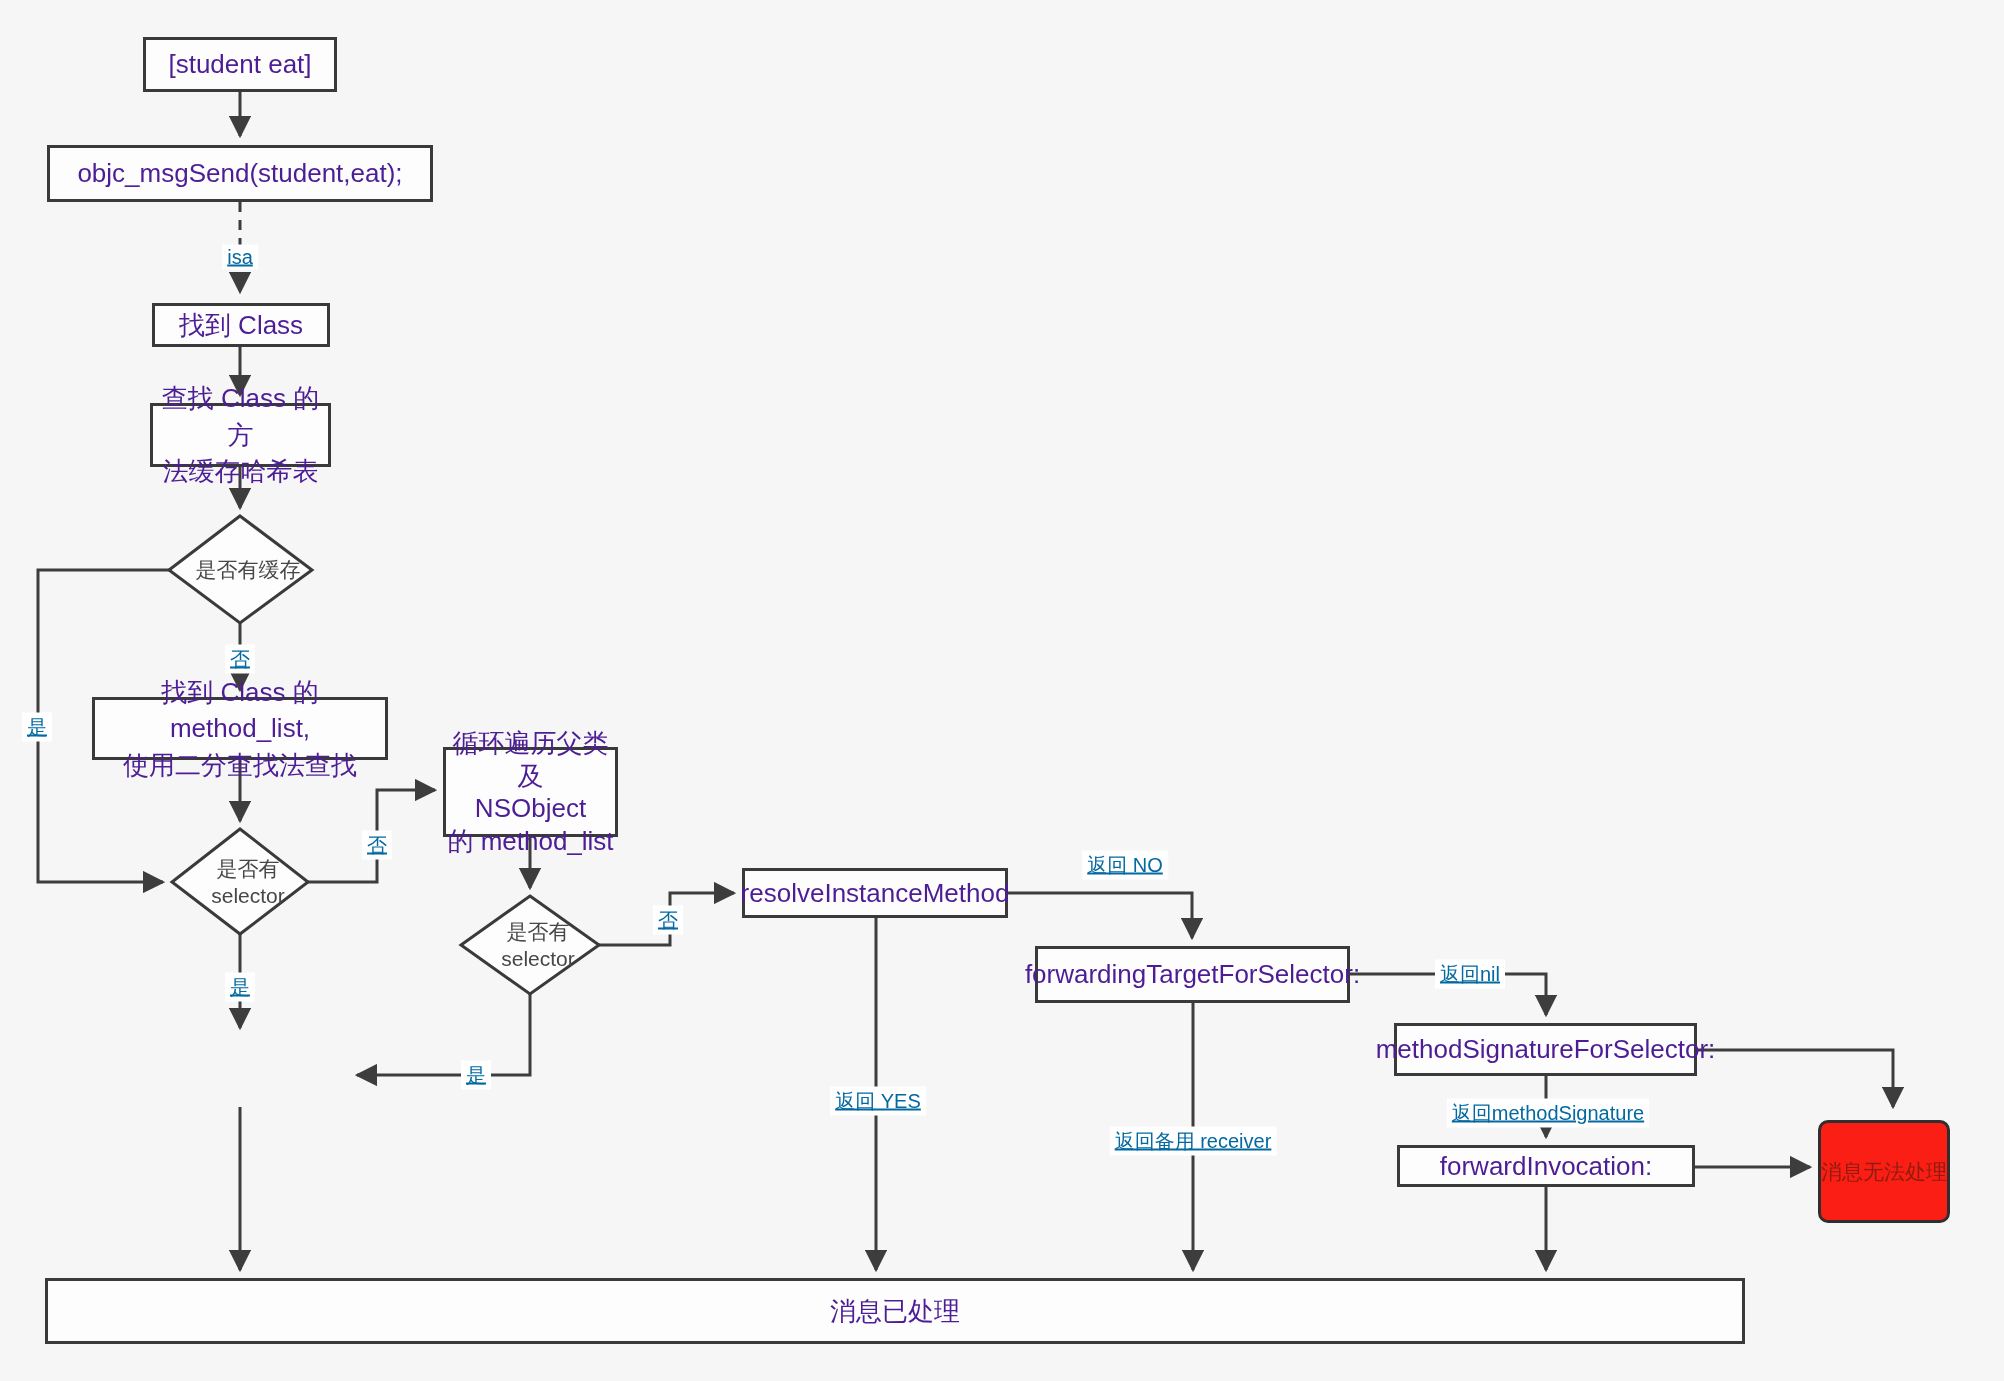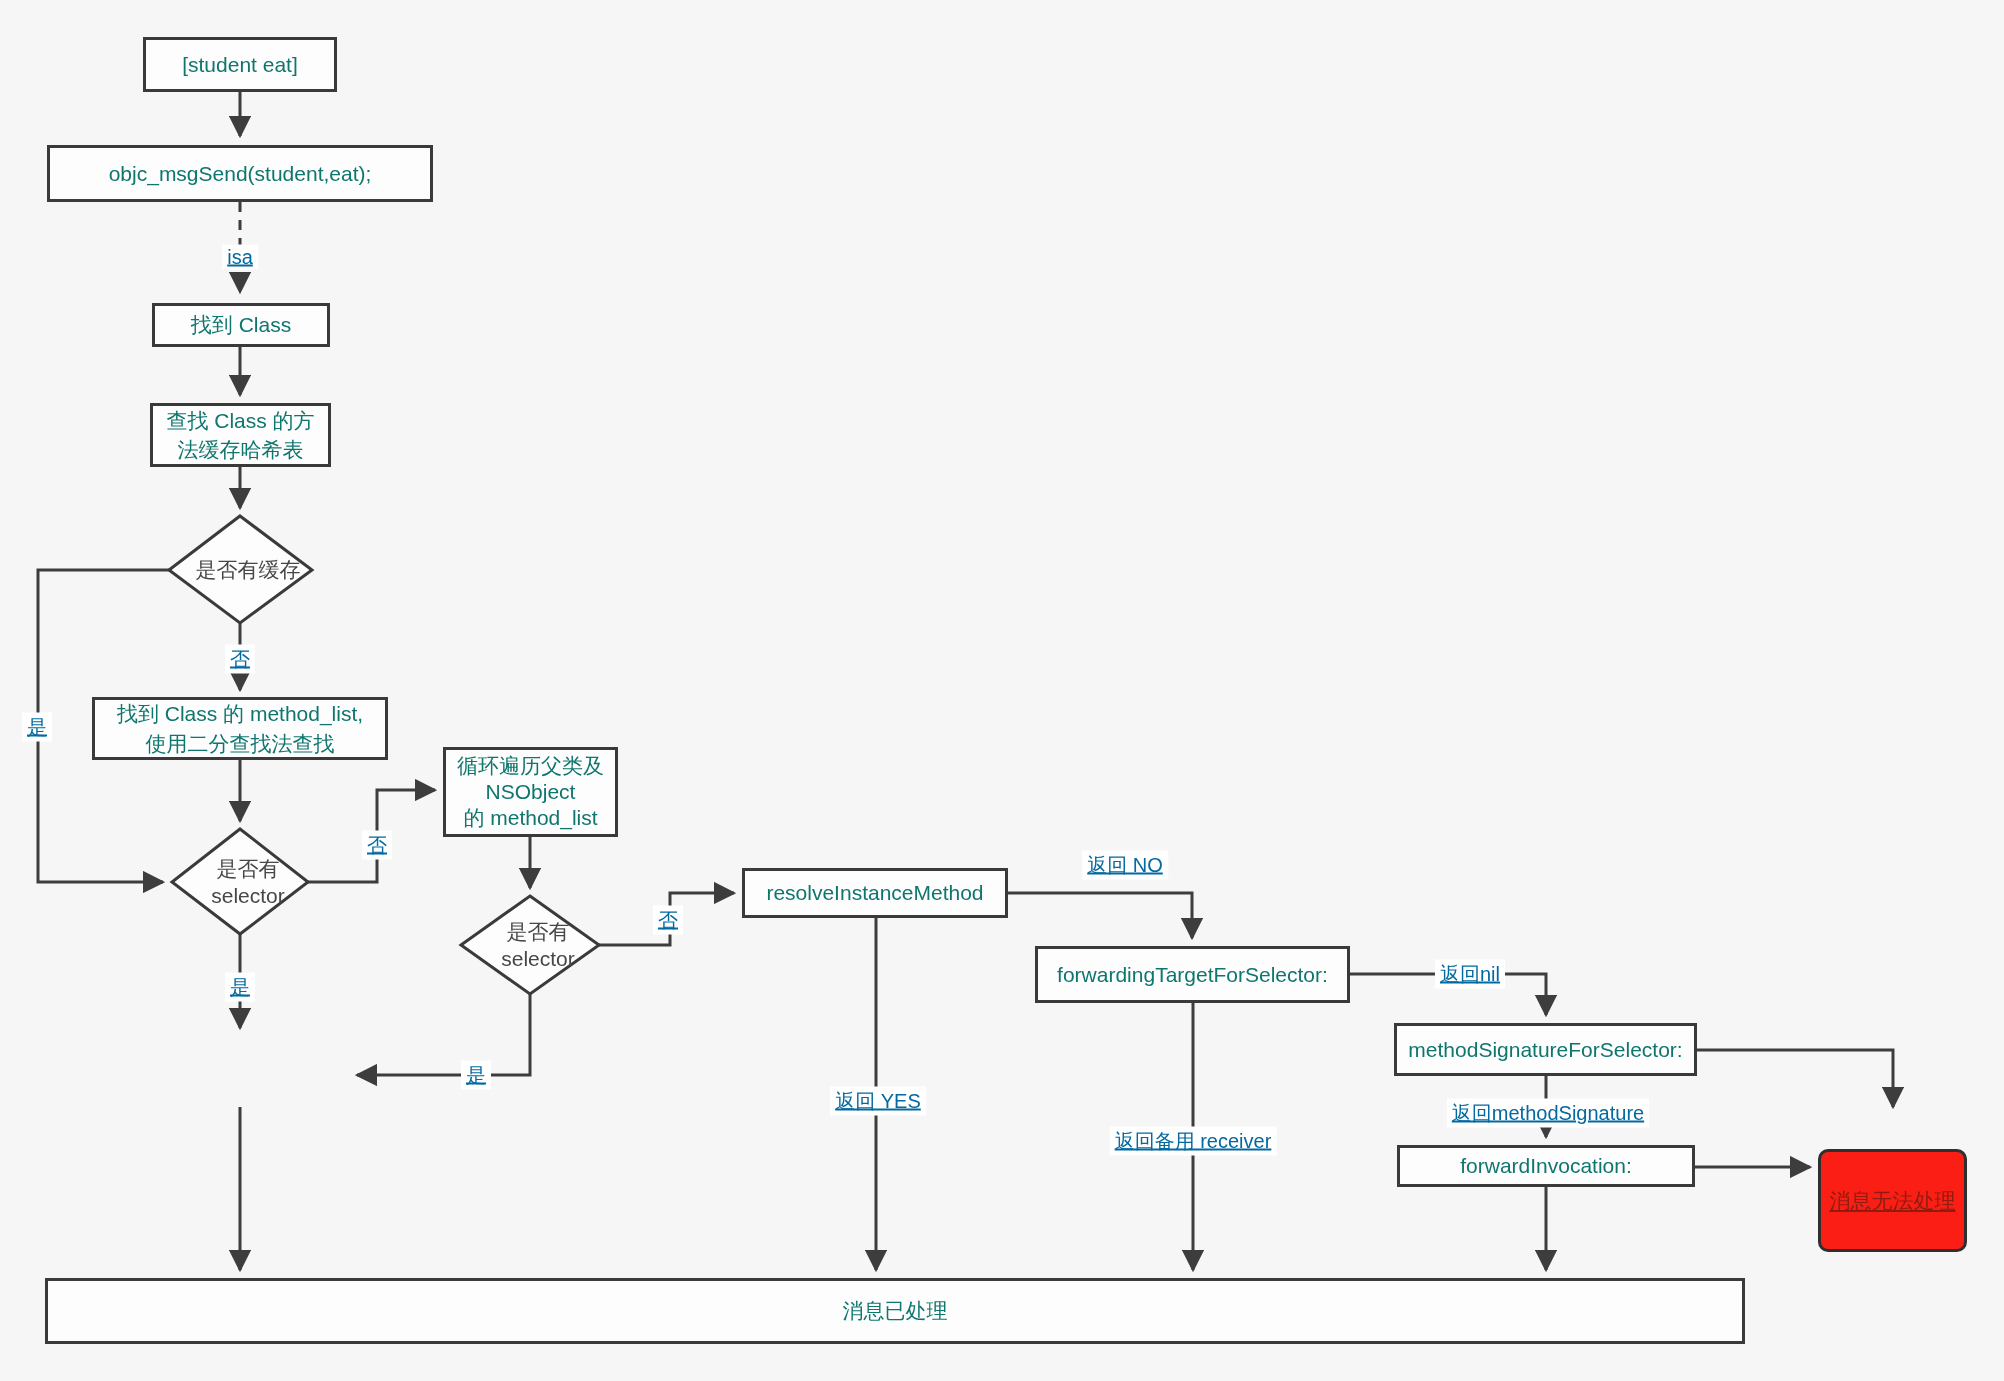--- a/index.html
+++ b/index.html
@@ -18,24 +18,24 @@
   .diamond { fill: #fdfdfd; stroke: #3a3a3a; stroke-width: 3; }
   .node {
     position: absolute;
     box-sizing: border-box;
     background: #fdfdfd;
     border: 3px solid #3a3a3a;
     display: flex;
     align-items: center;
     justify-content: center;
     text-align: center;
-    font-size: 21px;
+    font-size: 26px;
     line-height: 1.4;
     white-space: pre-line;
-    color: #0f766e;
+    color: #4c1d95;
   }
   .node.error {
     background: #fa1e14;
     color: #8f1c10;
     border: 3px solid #2f2f2f;
     border-radius: 10px;
     font-size: 21px;
   }
   .diamond-label {
     position: absolute;
@@ -135,21 +135,21 @@
 
   <div class="node" style="left:1394px; top:1023px; width:303px; height:53px;">
     <span>methodSignatureForSelector:</span>
   </div>
 
   <div class="node" style="left:1397px; top:1145px; width:298px; height:42px;">
     <span>forwardInvocation:</span>
   </div>
 
 
-  <div class="node error" style="left:1818px; top:1149px; width:149px; height:103px;text-decoration:underline;">
+  <div class="node error" style="left:1818px; top:1120px; width:132px; height:103px;">
     <span>消息无法处理</span>
   </div>
 
   <div class="node" style="left:45px; top:1278px; width:1700px; height:66px;">
     <span>消息已处理</span>
   </div>
 
   <div class="diamond-label" style="left:240px; top:570px;">是否有缓存</div>
   <div class="diamond-label" style="left:240px; top:882px;">是否有
 selector</div>

